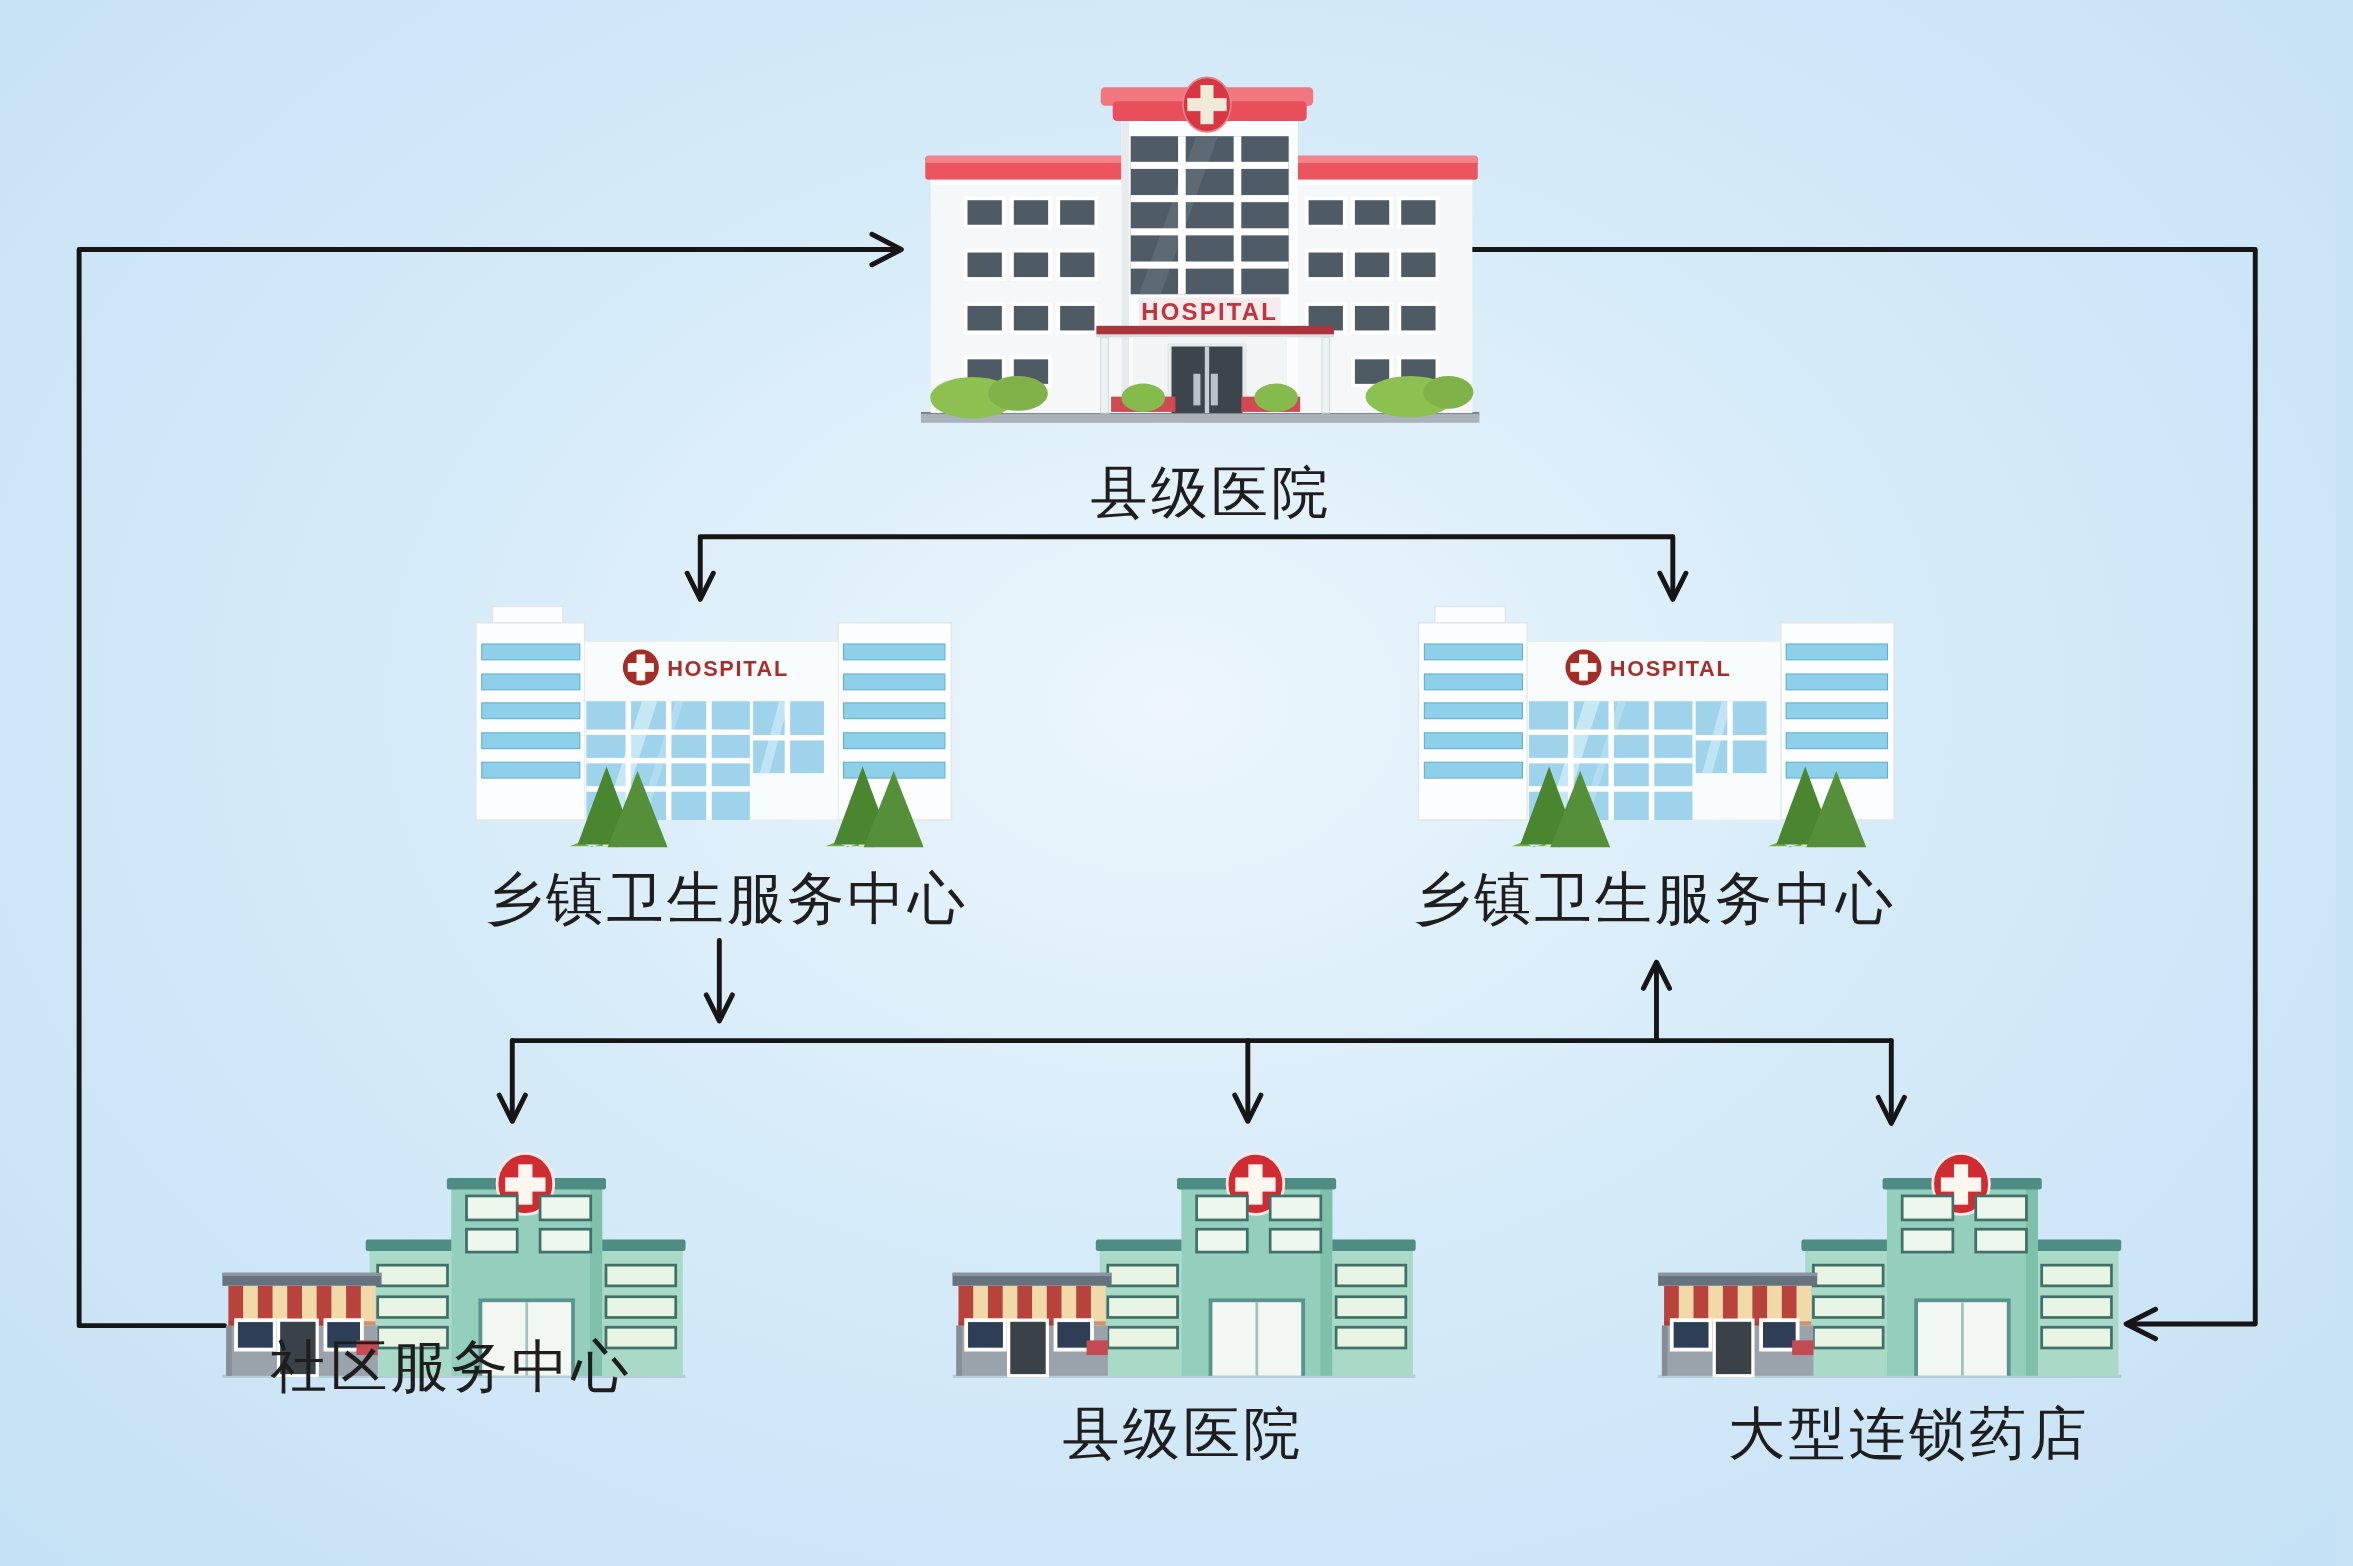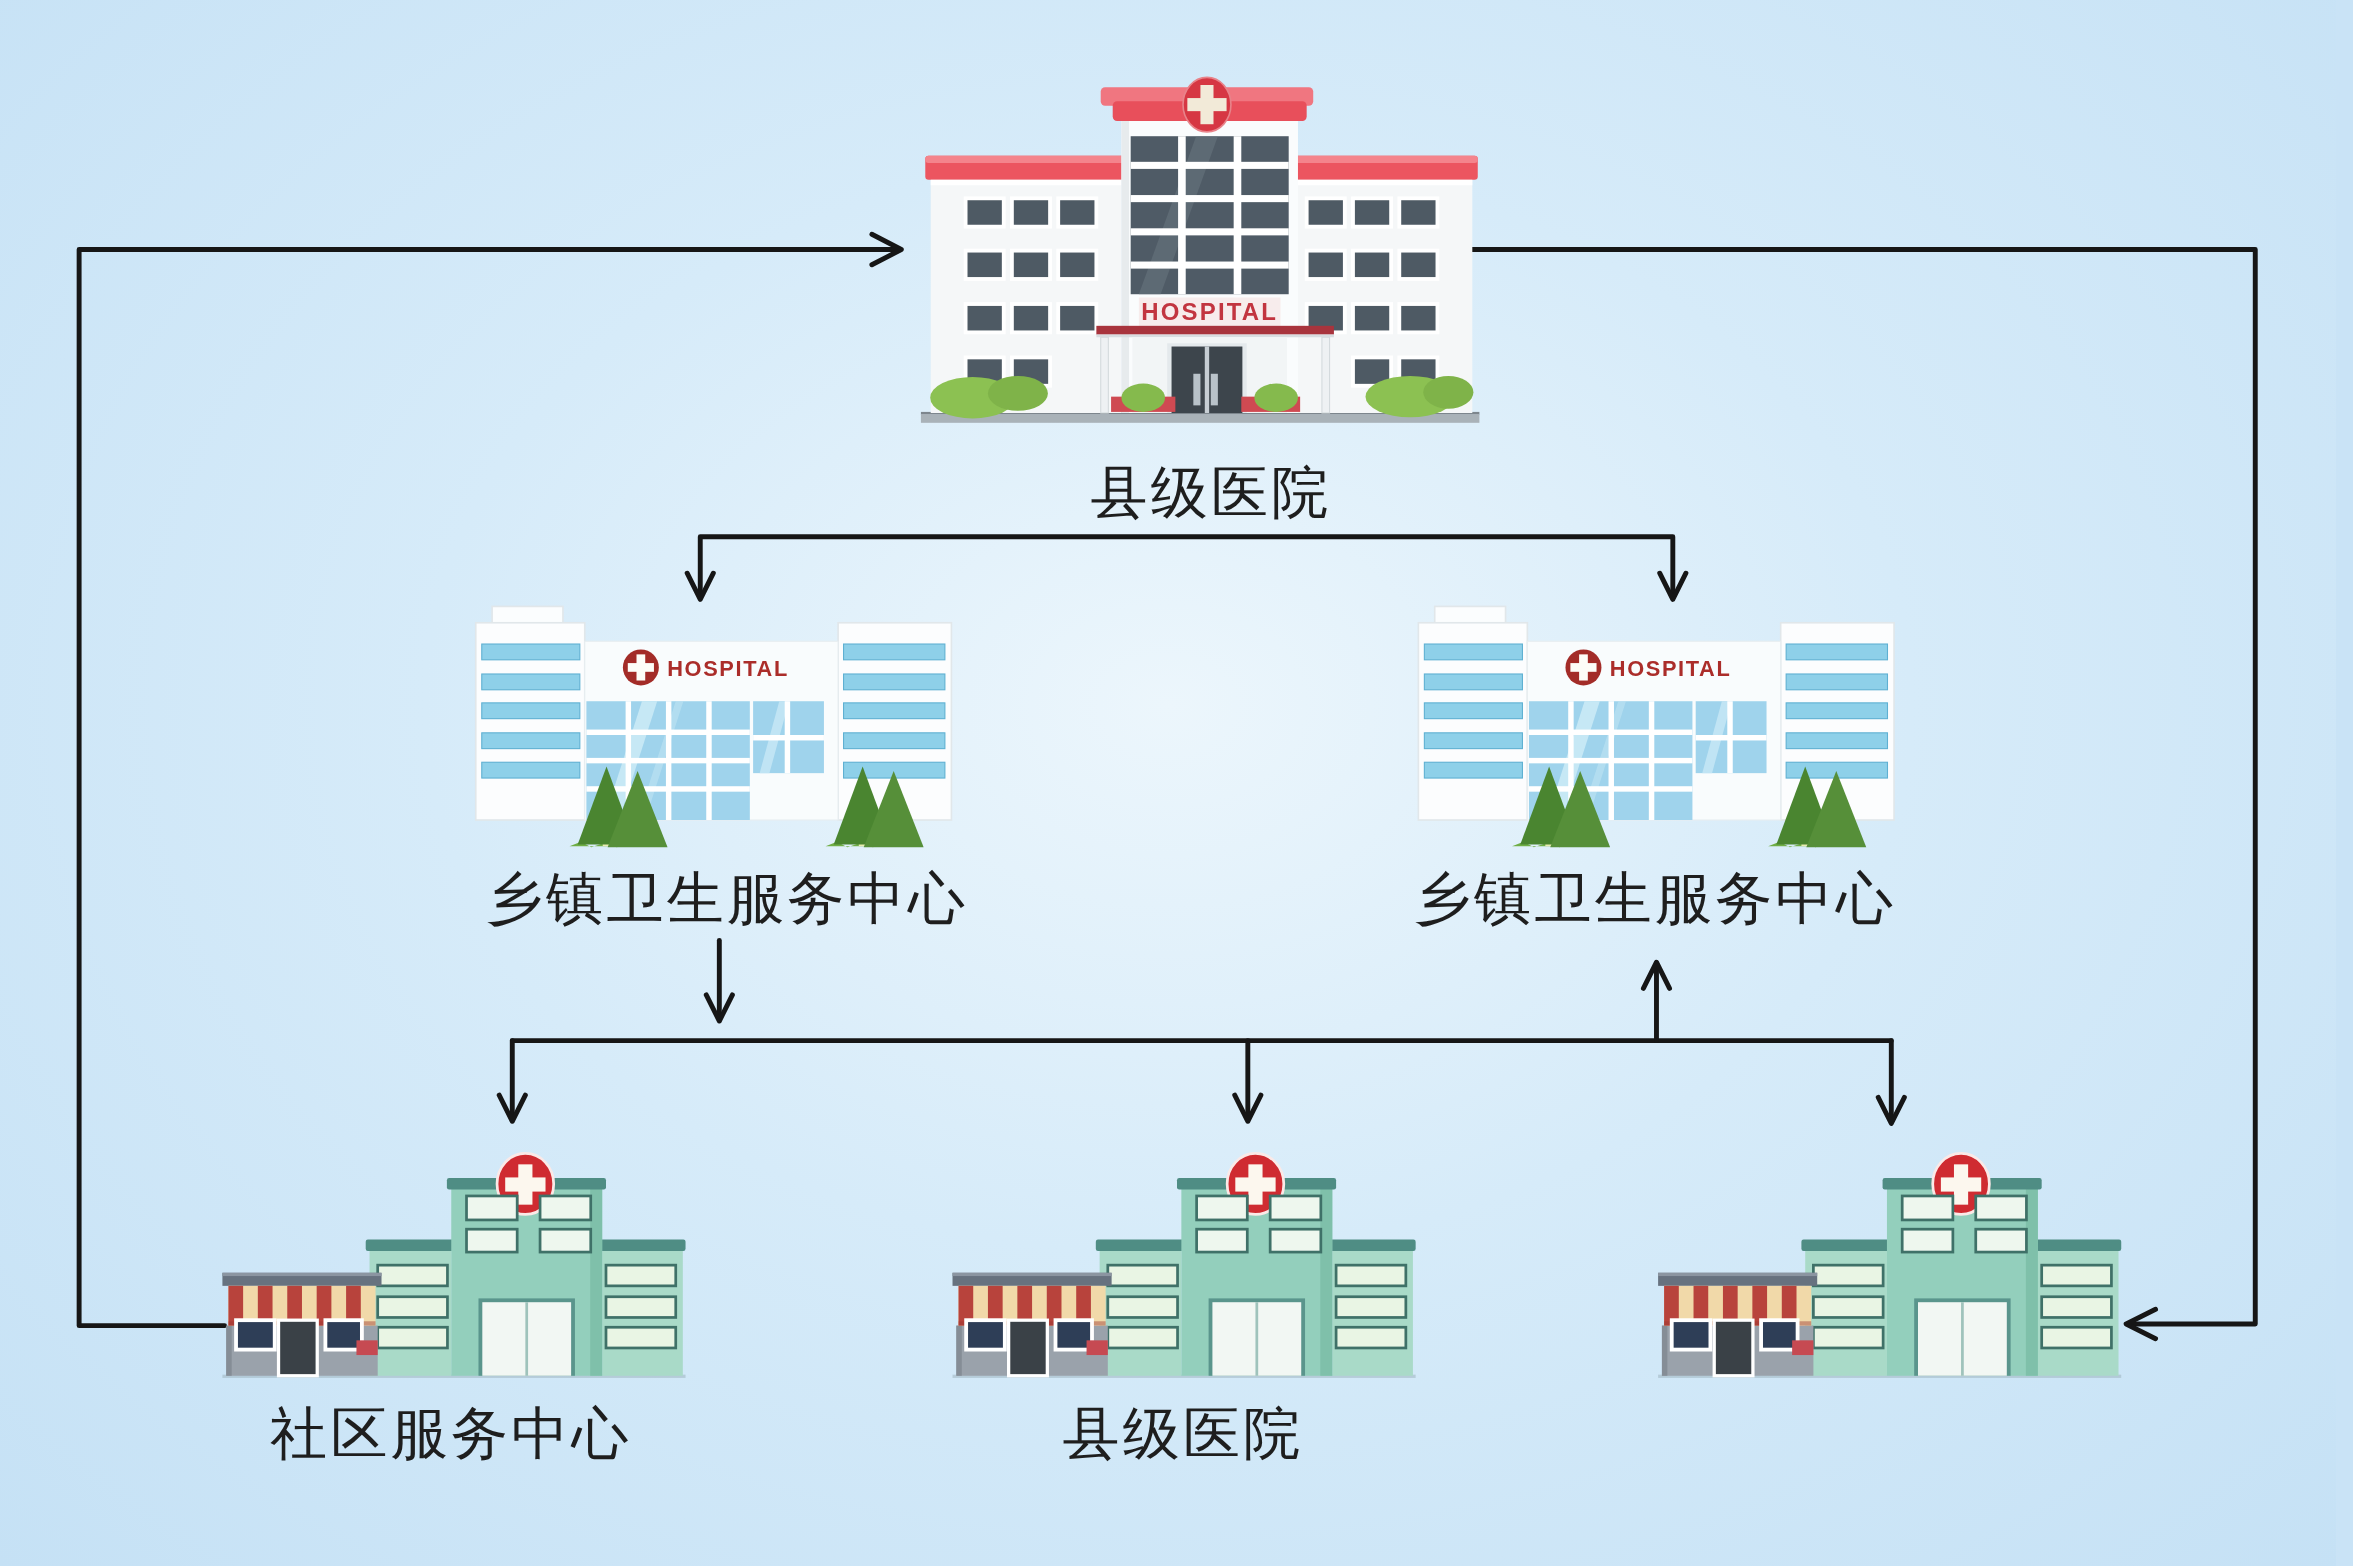--- a/index.html
+++ b/index.html
@@ -284,17 +284,18 @@
   <use href="#bldg-township" x="870" y="1105"></use>
   <use href="#bldg-township" x="2600" y="1105"></use>
   <use href="#bldg-clinic" x="408" y="2115"></use>
   <use href="#bldg-clinic" x="1748" y="2115"></use>
   <use href="#bldg-clinic" x="3043" y="2115"></use>
 </svg>
 
 <div class="node-label" style="left:1211px;top:493px;">县级医院</div>
 <div class="node-label" style="left:727px;top:899px;">乡镇卫生服务中心</div>
 <div class="node-label" style="left:1655px;top:899px;">乡镇卫生服务中心</div>
-<div class="node-label" style="left:451px;top:1434px;">社区服务中心</div>
+<div class="node-label" style="left:451px;top:1367px;">社区服务中心</div>
 <div class="node-label" style="left:1183px;top:1434px;">县级医院</div>
+<div class="node-label" style="left:1909px;top:1434px;">大型连锁药店</div>
 
 </div>
 
 
 </body></html>

